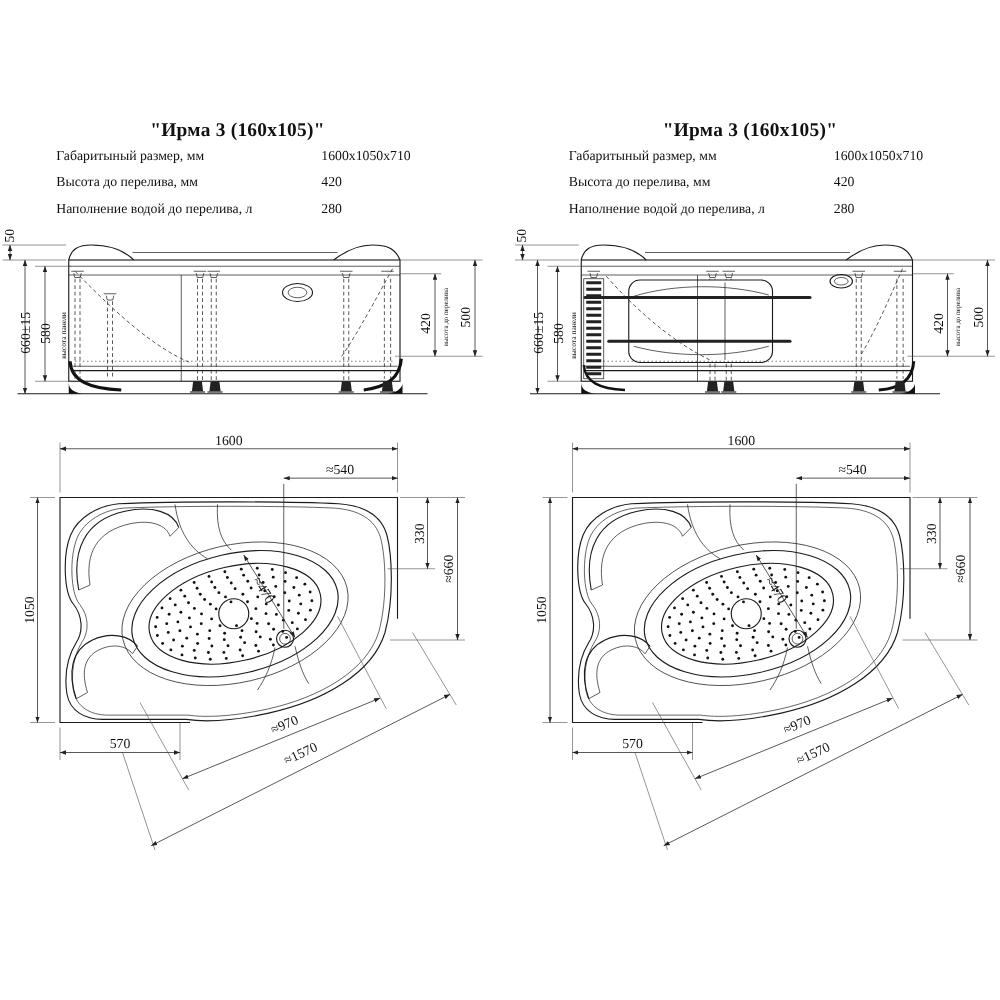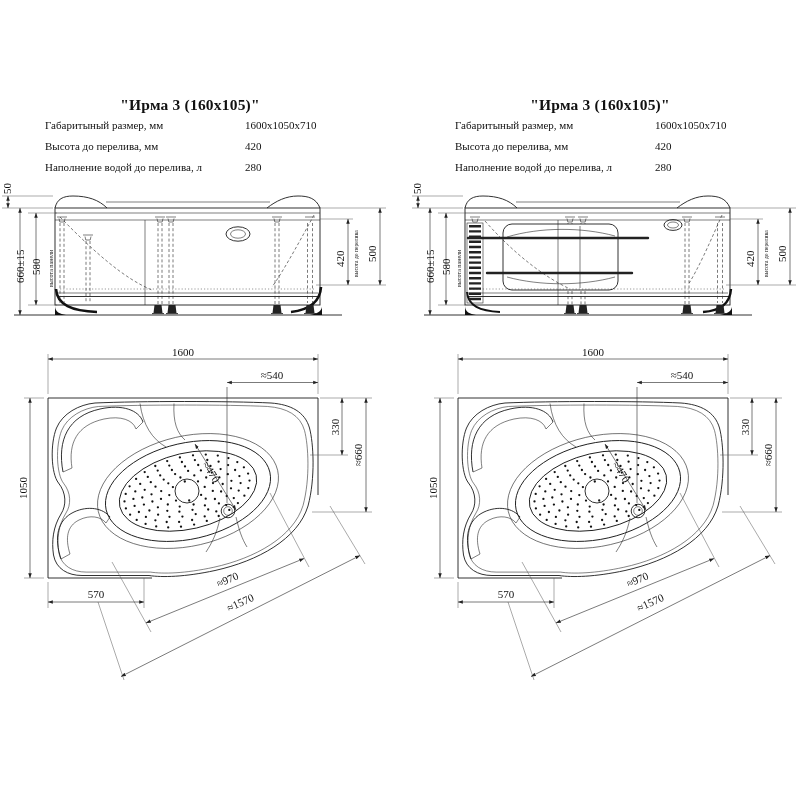--- a/index.html
+++ b/index.html
@@ -4,21 +4,21 @@
 <style>
   html,body{margin:0;padding:0}
   body{width:800px;height:800px;background:#fff;position:relative;overflow:hidden;
        font-family:"Liberation Serif",serif;color:#111}
   .col{position:absolute;top:0;width:400px;height:800px}
   #col0{left:0}
   #col1{left:410px}
   .title{position:absolute;top:96px;left:0;width:380px;text-align:center;
          font-size:15.5px;font-weight:bold;letter-spacing:.2px}
   .spec-row{position:absolute;left:45px;width:345px;font-size:11px;white-space:nowrap}
-  .spec-row .val{position:absolute;left:200px}
+  .spec-row .val{position:absolute;left:212px}
   svg{position:absolute;left:0;overflow:visible}
   svg.front{top:165px}
   svg.top{top:340px}
   
   .ln{stroke:#1b1b1b;stroke-width:.9;fill:none}
   .thin{stroke:#2a2a2a;stroke-width:.6;fill:none}
   .thk{stroke:#111;fill:none}
   .dsh{stroke:#333;stroke-width:.65;fill:none;stroke-dasharray:3 2.2}
   .dt2{stroke:#444;stroke-width:.55;fill:none;stroke-dasharray:1.2 2}
   .dl{stroke:#333;stroke-width:.65;fill:none}

